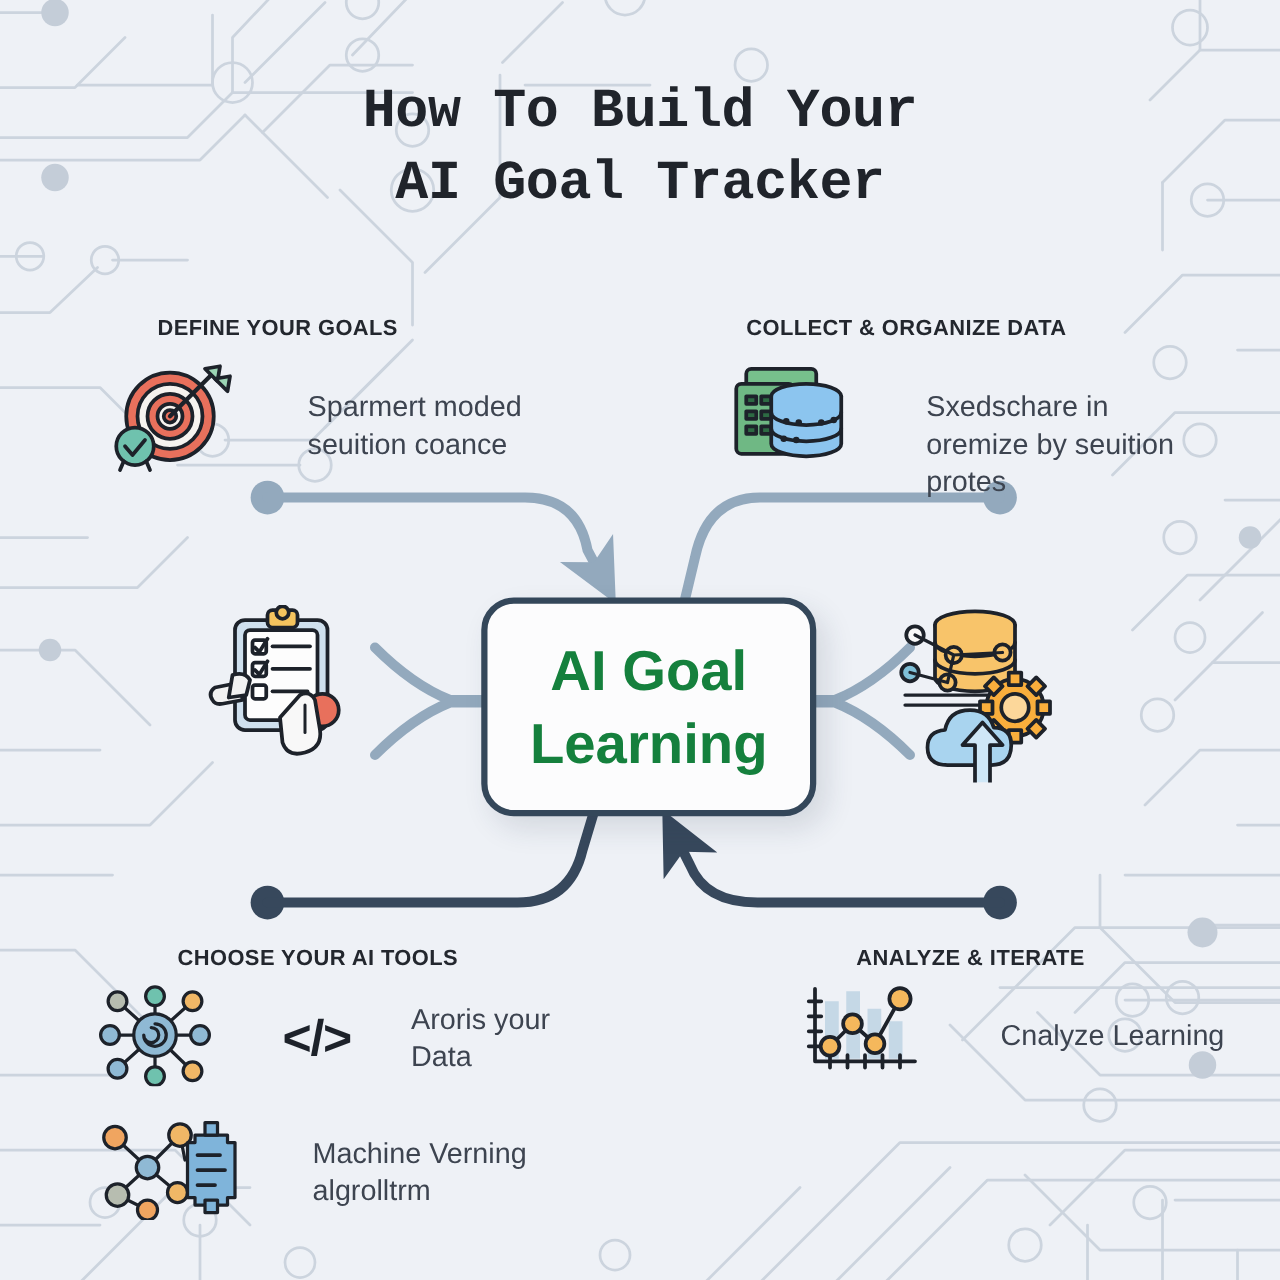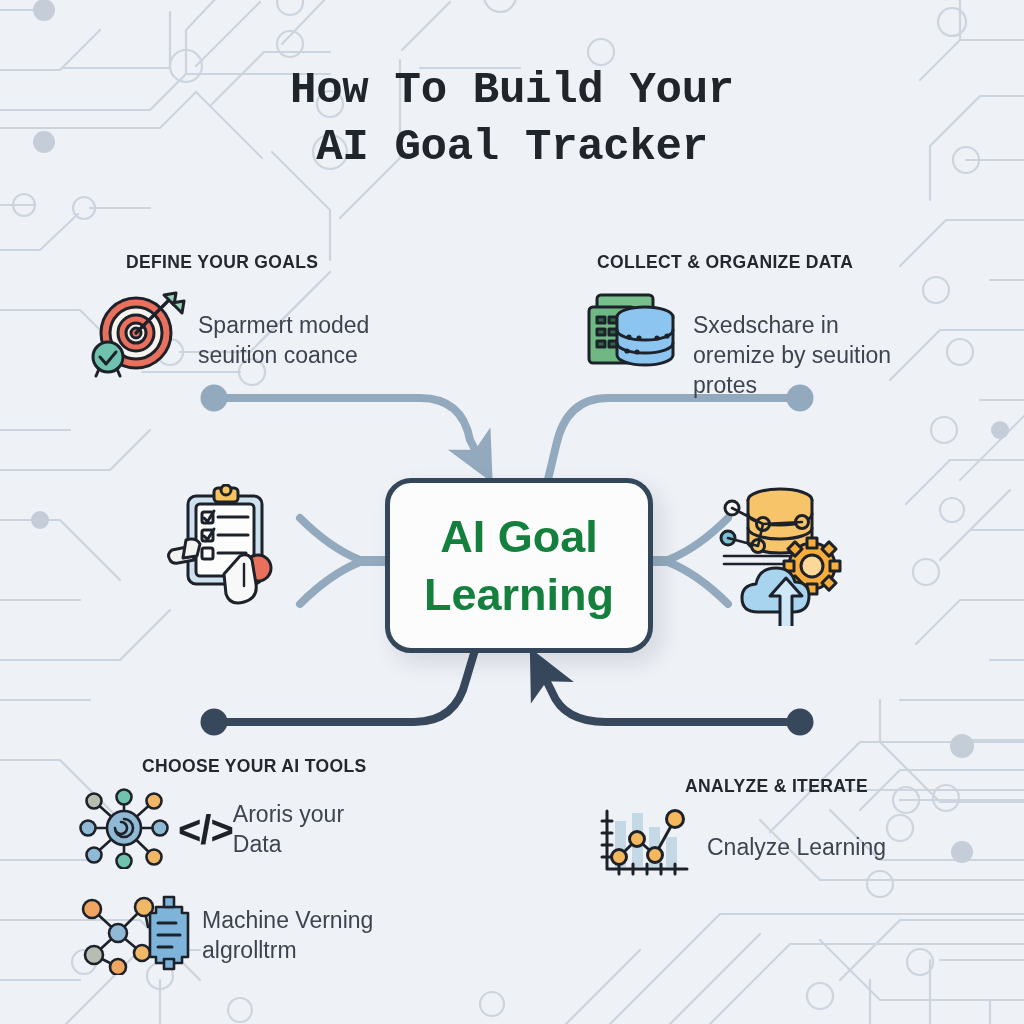--- a/index.html
+++ b/index.html
@@ -34,21 +34,21 @@
 
   
   .section{position:absolute;z-index:5;}
   .sec-heading{
     font-size:17.5px;
     font-weight:bold;
     color:#23272e;
     letter-spacing:0.35px;
     white-space:nowrap;
   }
-  .sec-row{display:flex;align-items:flex-start;}
+  .sec-row{display:flex;align-items:flex-start;gap:48px;}
   .sec-text{
     font-size:23px;
     color:#3d4450;
     line-height:1.30;
     font-weight:400;
   }
   .icon-slot{flex:0 0 auto;position:relative;}
 
   #sec-define{left:86px;top:252px;width:420px;}
   #sec-define .sec-heading{margin-left:40px;}
@@ -65,23 +65,23 @@
   #sec-tools .sec-row{margin-top:10px;align-items:center;}
   #sec-tools .code-glyph{
     font-family:"Liberation Sans", sans-serif;
     font-size:40px;font-weight:bold;color:#1d222a;
     margin-left:8px;letter-spacing:-1px;line-height:1;
   }
   #sec-tools .sec-text{margin-left:0;}
   #sec-tools .row2{margin-top:20px;}
   #sec-tools .row2 .sec-text{margin-left:12px;}
 
-  #sec-analyze{left:595px;top:776px;width:430px;}
+  #sec-analyze{left:595px;top:756px;width:430px;}
   #sec-analyze .sec-heading{margin-left:90px;}
-  #sec-analyze .sec-row{margin-top:10px;align-items:center;}
+  #sec-analyze .sec-row{margin-top:10px;align-items:center;justify-content:center;}
   #sec-analyze .sec-text{margin-left:16px;}
   #sec-analyze .row2{margin-top:26px;}
 
   
   #center-node{
     position:absolute;
     left:385px;top:478px;width:258px;height:165px;
     background:#fcfcfd;
     border:5px solid #34475a;
     border-radius:26px;

